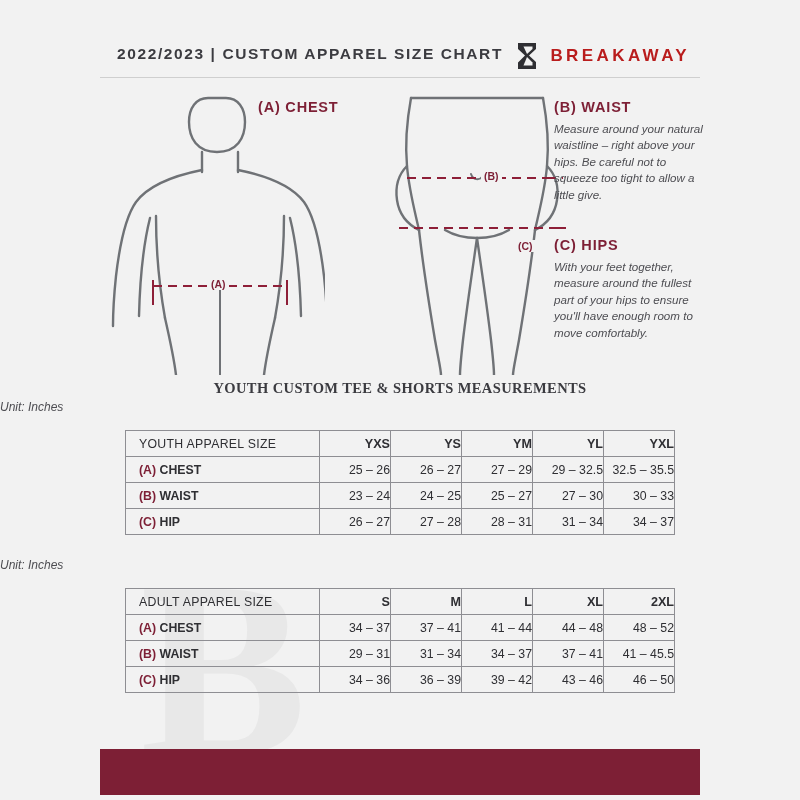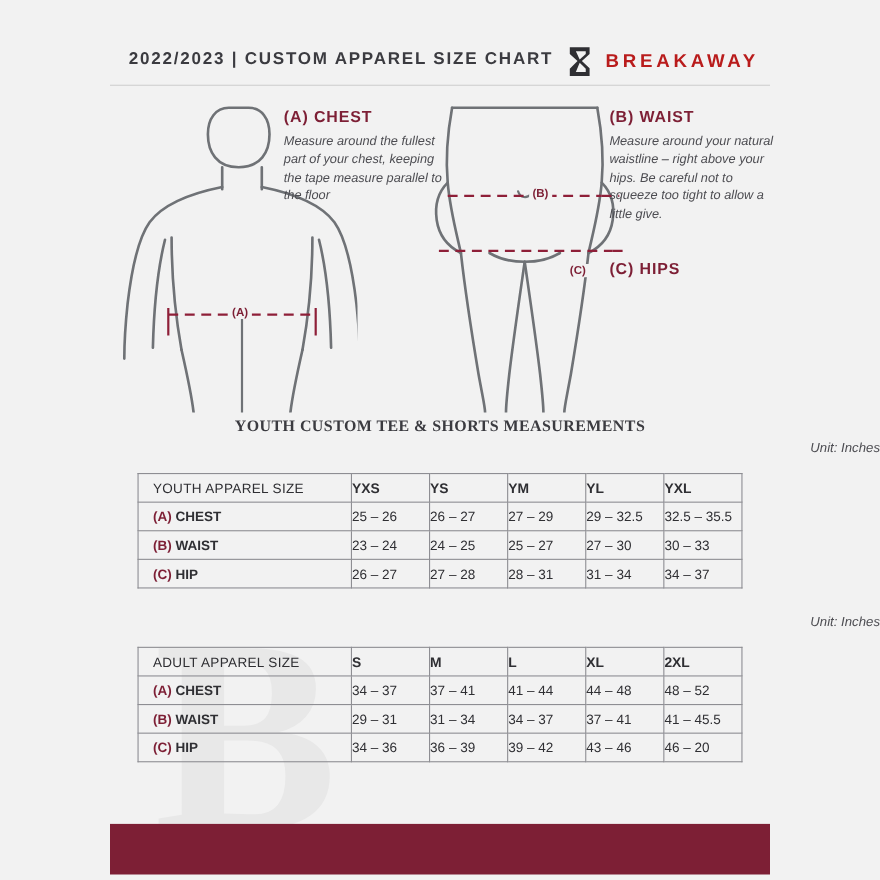--- a/index.html
+++ b/index.html
@@ -157,39 +157,39 @@
   .tb-adult { top: 540px; }
   .tbl-title {
     text-align: center;
     font-size: 14.5px;
     font-weight: 700;
     letter-spacing: 0.4px;
     color: #3b3b40;
     font-family: Liberation Serif, serif;
   }
   .tbl-unit {
-    text-align: right;
+    text-align: left;
     font-size: 12px;
     font-style: italic;
     color: #4d4d52;
     margin-top: 3px;
     margin-bottom: 8px;
   }
   table.size {
     border-collapse: collapse;
     width: 550px;
     margin: 16px auto;
     table-layout: fixed;
   }
   table.size th, table.size td {
     border: 1px solid #8e8e93;
     height: 25px;
     font-size: 12.3px;
     color: #2f2f33;
-    text-align: left;
+    text-align: right;
     padding: 0;
   }
   table.size th:first-child,
   table.size td:first-child {
     text-align: left;
     padding-left: 13px;
     width: 180px;
   }
   table.size thead th {
     font-weight: 700;
@@ -303,30 +303,30 @@
           <line x1="14" y1="138" x2="172" y2="138" stroke="#8e1f38" stroke-width="2" stroke-dasharray="9 6"></line>
           <line x1="162" y1="88" x2="178" y2="88" stroke="#8e1f38" stroke-width="2" stroke-dasharray="9 6"></line>
           <line x1="172" y1="138" x2="186" y2="138" stroke="#8e1f38" stroke-width="2" stroke-dasharray="9 6"></line>
         </svg>
         <span class="meas-label" style="left:96px;top:80px;">(B)</span>
         <span class="meas-label" style="left:130px;top:150px;">(C)</span>
       </div>
 
       <div class="calloutA">
         <div class="c-title">(A) CHEST</div>
-        <div class="c-text">Measure around the fullest part of your chest, keeping the tape measure parallel to the floor</div>
       </div>
 
       <div class="calloutB">
         <div class="c-title">(B) WAIST</div>
         <div class="c-text">Measure around your natural waistline – right above your hips. Be careful not to squeeze too tight to allow a little give.</div>
       </div>
 
       <div class="calloutC">
         <div class="c-title">(C) HIPS</div>
+        <div class="c-text">With your feet together, measure around the fullest part of your hips to ensure you'll have enough room to move comfortably.</div>
       </div>
     </div>
 
     <div class="table-block tb-youth">
       <div class="tbl-title">YOUTH CUSTOM TEE &amp; SHORTS MEASUREMENTS</div>
       <div class="tbl-unit">Unit: Inches</div>
       <table class="size">
         <thead>
           <tr>
             <th>YOUTH APPAREL SIZE</th>
@@ -395,21 +395,21 @@
             <td>34 – 37</td>
             <td>37 – 41</td>
             <td>41 – 45.5</td>
           </tr>
           <tr>
             <td><span class="tag">(C)</span> <span>HIP</span></td>
             <td>34 – 36</td>
             <td>36 – 39</td>
             <td>39 – 42</td>
             <td>43 – 46</td>
-            <td>46 – 20</td>
+            <td>46 – 50</td>
           </tr>
         </tbody>
       </table>
     </div>
 
     <div class="footer-bar"></div>
   </div>
 </div>
 
 </body></html>

